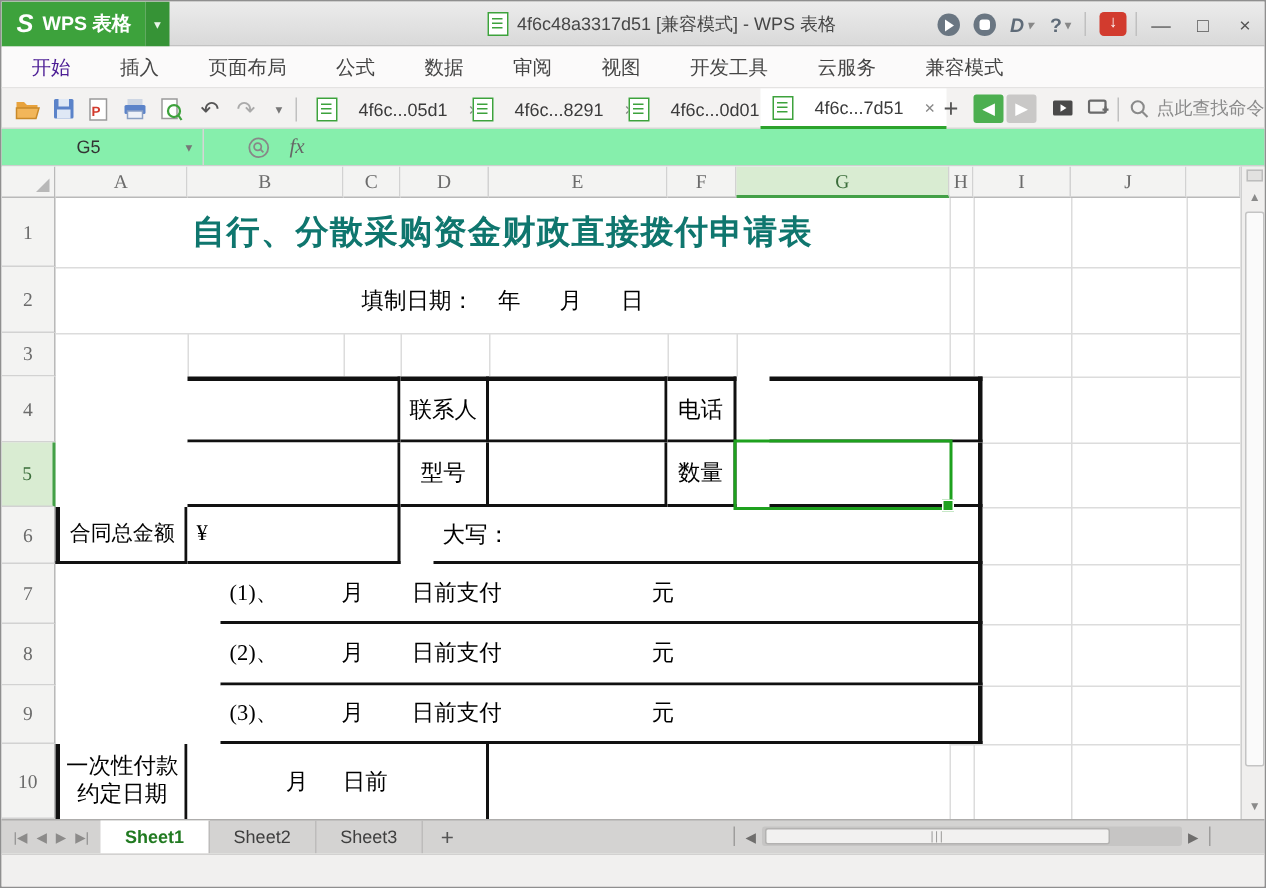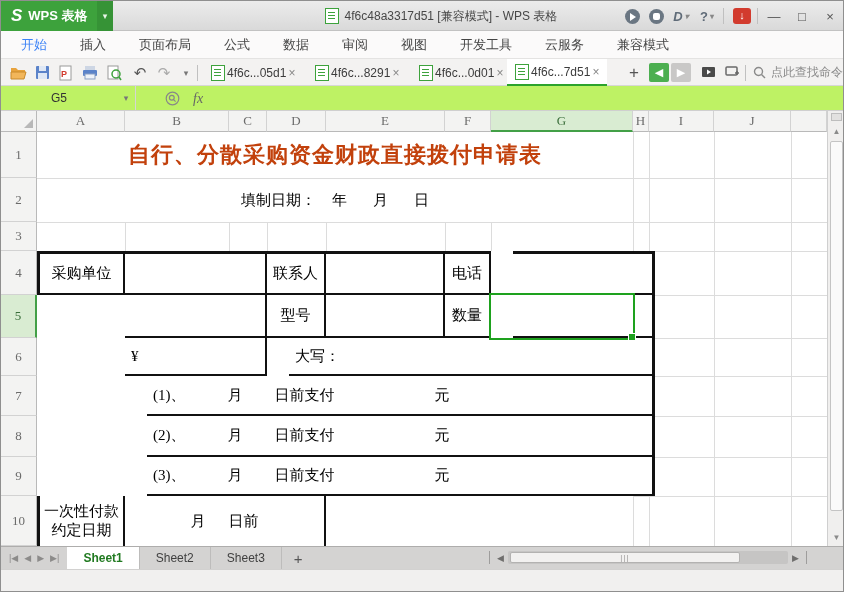--- a/index.html
+++ b/index.html
@@ -18,50 +18,50 @@
   .tb-ico{top:0;height:30px;display:flex;align-items:center;justify-content:center;color:#5f6b78;font-size:13px;}
   .circle-ico{width:15px;height:15px;border-radius:50%;background:#6a7682;position:relative;}
   .circle-ico:before{content:"";position:absolute;left:5px;top:4px;border-left:6px solid #fff;border-top:4px solid transparent;border-bottom:4px solid transparent;}
   .circle-ico.alt:before{border:none;left:4px;top:4px;width:7px;height:7px;background:#fff;border-radius:2px;}
   .dl-ico{width:18px;height:16px;background:#d23b2e;border-radius:3px;color:#fff;font-size:11px;line-height:15px;text-align:center;font-weight:bold;}
   .vdiv{top:7px;width:1px;height:16px;background:#c0c0c0;}
   .winctl{top:0;height:30px;width:26px;display:flex;align-items:center;justify-content:center;color:#555;font-size:13px;cursor:pointer;}
   
   .menubar{left:0;top:30px;width:100%;height:28px;background:#fbfafa;border-bottom:1px solid #e4e3e2;box-sizing:border-box;display:flex;align-items:center;padding-left:20px;gap:33px;}
   .menu-item{font-size:13px;color:#454545;cursor:pointer;}
-  .menu-item.active{color:#3b82f6;}
+  .menu-item.active{color:#4c1d95;}
   
   .toolbar{left:0;top:58px;width:100%;height:27px;background:#f3f2f1;border-bottom:1px solid #d8d7d6;box-sizing:border-box;}
   .qico{top:3px;width:22px;height:21px;display:flex;align-items:center;justify-content:center;cursor:pointer;}
   .glyph{font-size:15px;color:#555;}
-  .doctab{top:0;height:27px;display:flex;align-items:center;gap:2px;padding:0 8px;font-size:12px;color:#3c3c3c;box-sizing:border-box;cursor:pointer;}
+  .doctab{top:0;height:27px;display:flex;align-items:center;gap:14px;padding:0 8px;font-size:12px;color:#3c3c3c;box-sizing:border-box;cursor:pointer;}
   .doctab.active{background:#fff;border-bottom:2px solid #2ca32c;}
   .dt-close{color:#888;font-size:12px;}
   .greenbtn{top:4px;width:20px;height:19px;background:#4caf50;color:#fff;display:flex;align-items:center;justify-content:center;font-size:11px;border-radius:2px;cursor:pointer;}
   .graybtn{top:4px;width:20px;height:19px;background:#c9c8c7;color:#fff;display:flex;align-items:center;justify-content:center;font-size:11px;border-radius:2px;cursor:pointer;}
   .search-box{top:0;height:27px;display:flex;align-items:center;gap:5px;font-size:12px;color:#8a8a8a;cursor:text;}
   
-  .fbar{left:0;top:85px;width:100%;height:25px;background:#bef264;border-bottom:1px solid #cfcfcf;box-sizing:border-box;}
+  .fbar{left:0;top:85px;width:100%;height:25px;background:#86efac;border-bottom:1px solid #cfcfcf;box-sizing:border-box;}
   .namebox{left:0;top:0;width:135px;height:24px;border-right:1px solid #d5d5d5;box-sizing:border-box;display:flex;align-items:center;}
   .namebox .val{flex:1;text-align:center;font-size:12px;color:#333;}
   .namebox .caret{width:18px;color:#777;font-size:9px;text-align:center;cursor:pointer;}
   .fx{font-family:"Liberation Serif",serif;font-style:italic;font-size:14px;color:#666;}
   .finput{left:215px;top:0;width:610px;height:24px;border:none;outline:none;background:transparent;font-size:12px;color:#333;}
   
   .gridpane{left:0;top:110px;width:826px;height:435px;background:#fff;overflow:hidden;}
   .colh{position:absolute;top:0;height:21px;background:#f3f3f2;border-right:1px solid #d2d2d2;border-bottom:1px solid #b9b9b9;box-sizing:border-box;font:13px "Liberation Serif",serif;color:#6b6b6b;text-align:center;line-height:19px;}
   .colh.sel{background:#d9ecd2;border-bottom:2px solid #43a047;color:#3b6e3b;}
   .rowh{position:absolute;left:0;width:36px;background:#f3f3f2;border-right:1px solid #b9b9b9;border-bottom:1px solid #d2d2d2;box-sizing:border-box;font:13px "Liberation Serif",serif;color:#6b6b6b;display:flex;align-items:center;justify-content:center;}
   .rowh.sel{background:#d9ecd2;border-right:2px solid #43a047;color:#3b6e3b;}
   .corner{position:absolute;left:0;top:0;width:36px;height:21px;background:#f3f3f2;border-right:1px solid #b9b9b9;border-bottom:1px solid #b9b9b9;box-sizing:border-box;}
   .corner:before{content:"";position:absolute;right:3px;bottom:3px;border-left:9px solid transparent;border-bottom:9px solid #b8b8b8;}
   .hline{position:absolute;height:1px;background:#dcdcdc;}
   .vline{position:absolute;width:1px;background:#dcdcdc;}
   
-  .ftitle{position:absolute;left:36px;top:21px;width:596px;height:46px;display:flex;align-items:center;justify-content:center;font:bold 22px "Liberation Serif",serif;color:#c2410c;letter-spacing:1px;text-align:right;}
+  .ftitle{position:absolute;left:36px;top:21px;width:596px;height:46px;display:flex;align-items:center;justify-content:center;font:bold 22px "Liberation Serif",serif;color:#0f766e;letter-spacing:1px;text-align:right;}
   .fdate{position:absolute;left:36px;top:67px;width:596px;height:44px;display:flex;align-items:center;justify-content:center;font:15px "Liberation Serif",serif;color:#000;}
   .fdate .y{margin-left:16px;} .fdate .m{margin-left:26px;} .fdate .d{margin-left:26px;}
   .form{position:absolute;left:36px;top:140px;width:596px;height:297px;font:15px "Liberation Serif",serif;color:#000;}
   .fc{position:absolute;box-sizing:border-box;border-right:2px solid #111;border-bottom:2px solid #111;background:#fff;display:flex;align-items:center;}
   .fc.center{justify-content:center;text-align:center;}
   .fc.btop{border-top:3px solid #111;} .fc.bleft{border-left:3px solid #111;} .fc.bright{border-right:3px solid #111;margin-left:22px;}
   .fc .pad{padding-left:6px;}
   .two{line-height:19px;text-align:center;width:100%;}
   .pl-no{margin-left:6px;} .pl-month{margin-left:42px;} .pl-pay{margin-left:32px;} .pl-unit{margin-left:100px;}
   .selcell{position:absolute;left:488px;top:182px;width:146px;height:47px;border:2px solid #1ea11e;box-sizing:border-box;}
@@ -296,33 +296,33 @@
     <div class="ftitle">自行、分散采购资金财政直接拨付申请表</div>
     <div class="fdate">
       <span>填制日期：</span>
       <span class="y">年</span>
       <span class="m">月</span>
       <span class="d">日</span>
     </div>
 
     <div class="form">
 
-      <div class="fc center btop bleft" style="left:0;top:0;width:88px;height:44px;">采购单位</div>
       <div class="fc btop" style="left:88px;top:0;width:142px;height:44px;"></div>
       <div class="fc center btop" style="left:230px;top:0;width:59px;height:44px;">联系人</div>
       <div class="fc btop" style="left:289px;top:0;width:119px;height:44px;"></div>
       <div class="fc center btop" style="left:408px;top:0;width:46px;height:44px;">电话</div>
       <div class="fc btop bright" style="left:454px;top:0;width:142px;height:44px;"></div>
 
       <div class="fc" style="left:88px;top:44px;width:142px;height:43px;"></div>
       <div class="fc center" style="left:230px;top:44px;width:59px;height:43px;">型号</div>
       <div class="fc" style="left:289px;top:44px;width:119px;height:43px;"></div>
       <div class="fc center" style="left:408px;top:44px;width:46px;height:43px;">数量</div>
       <div class="fc bright" style="left:454px;top:44px;width:142px;height:43px;"></div>
 
+      <div class="fc center bleft" style="left:0;top:87px;width:88px;height:38px;font-size:14px;">合同总金额</div>
       <div class="fc" style="left:88px;top:87px;width:142px;height:38px;">
           <span class="pad">¥</span>
         </div>
       <div class="fc bright" style="left:230px;top:87px;width:366px;height:38px;">
           <span class="pad">大写：</span>
         </div>
 
       <div class="fc bright" style="left:88px;top:125px;width:508px;height:40px;">
         <span class="pl-no">(1)、</span>
           <span class="pl-month">月</span>

